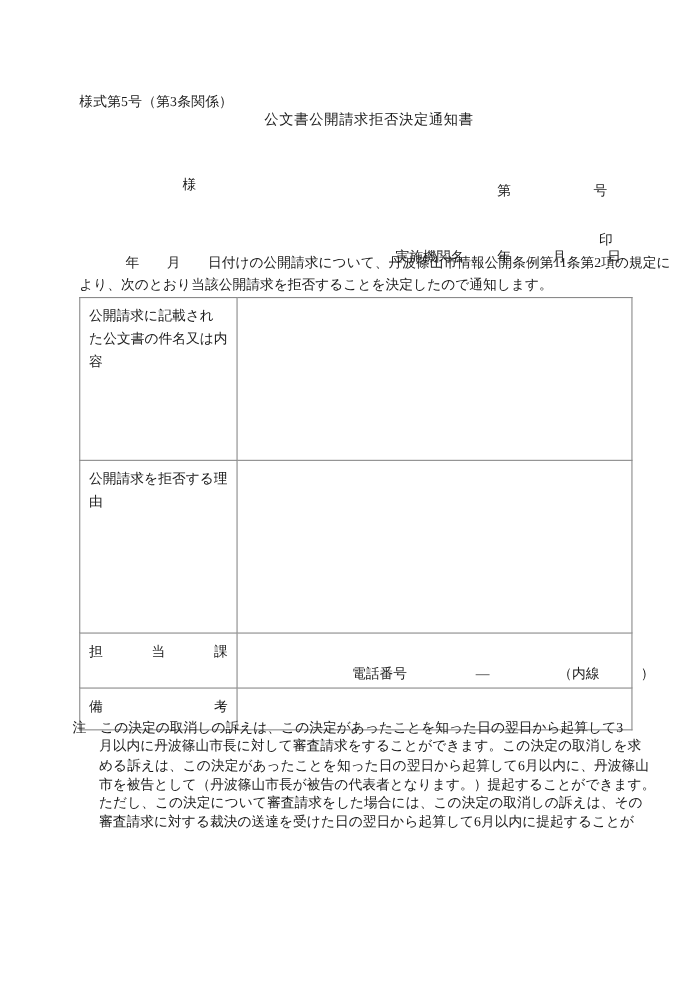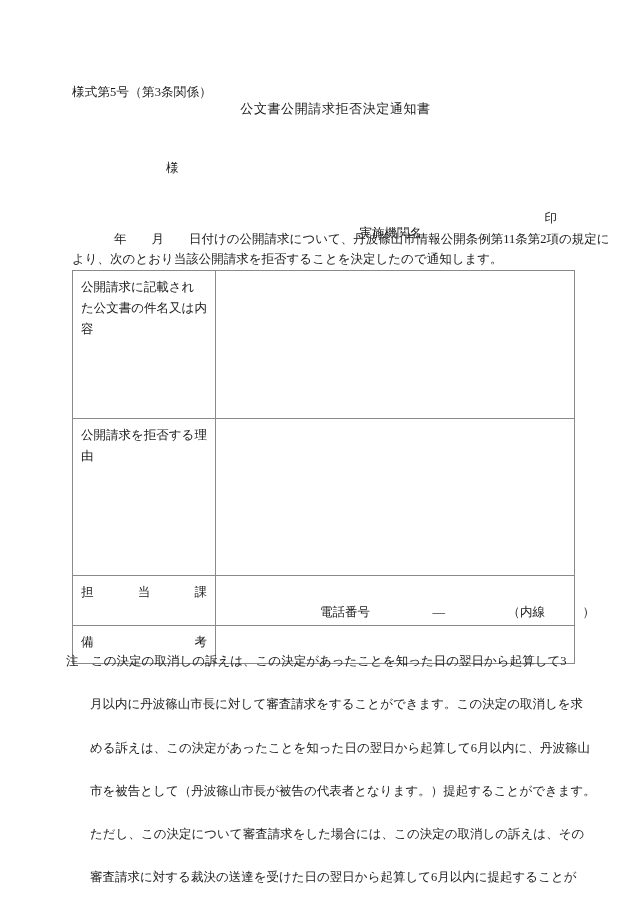--- a/index.html
+++ b/index.html
@@ -144,32 +144,35 @@
     top: 653px;
     width: 500px;
     font-size: 12.5px;
     line-height: 17.3px;
   }
   .notes .nline {
     white-space: pre;
   }
   .notes .nline.hang {
     padding-left: 24px;
-    margin-top: 26px;
   }
 </style>
 </head>
 <body>
 
 <div class="page">
 
   <div class="form-code">様式第5号（第3条関係）</div>
 
   <div class="doc-title">公文書公開請求拒否決定通知書</div>
 
+  <div class="meta-block">
+    <div class="meta-line">第　　　　　　号</div>
+    <div class="meta-line">年　　　月　　　日</div>
+  </div>
 
   <div class="addressee">様</div>
 
   <div class="agency-row">
     <span class="seal">印</span>
     <span>実施機関名</span>
   </div>
 
   <div class="body-text">
     <div class="line indent">年　　月　　日付けの公開請求について、丹波篠山市情報公開条例第11条第2項の規定に</div>

